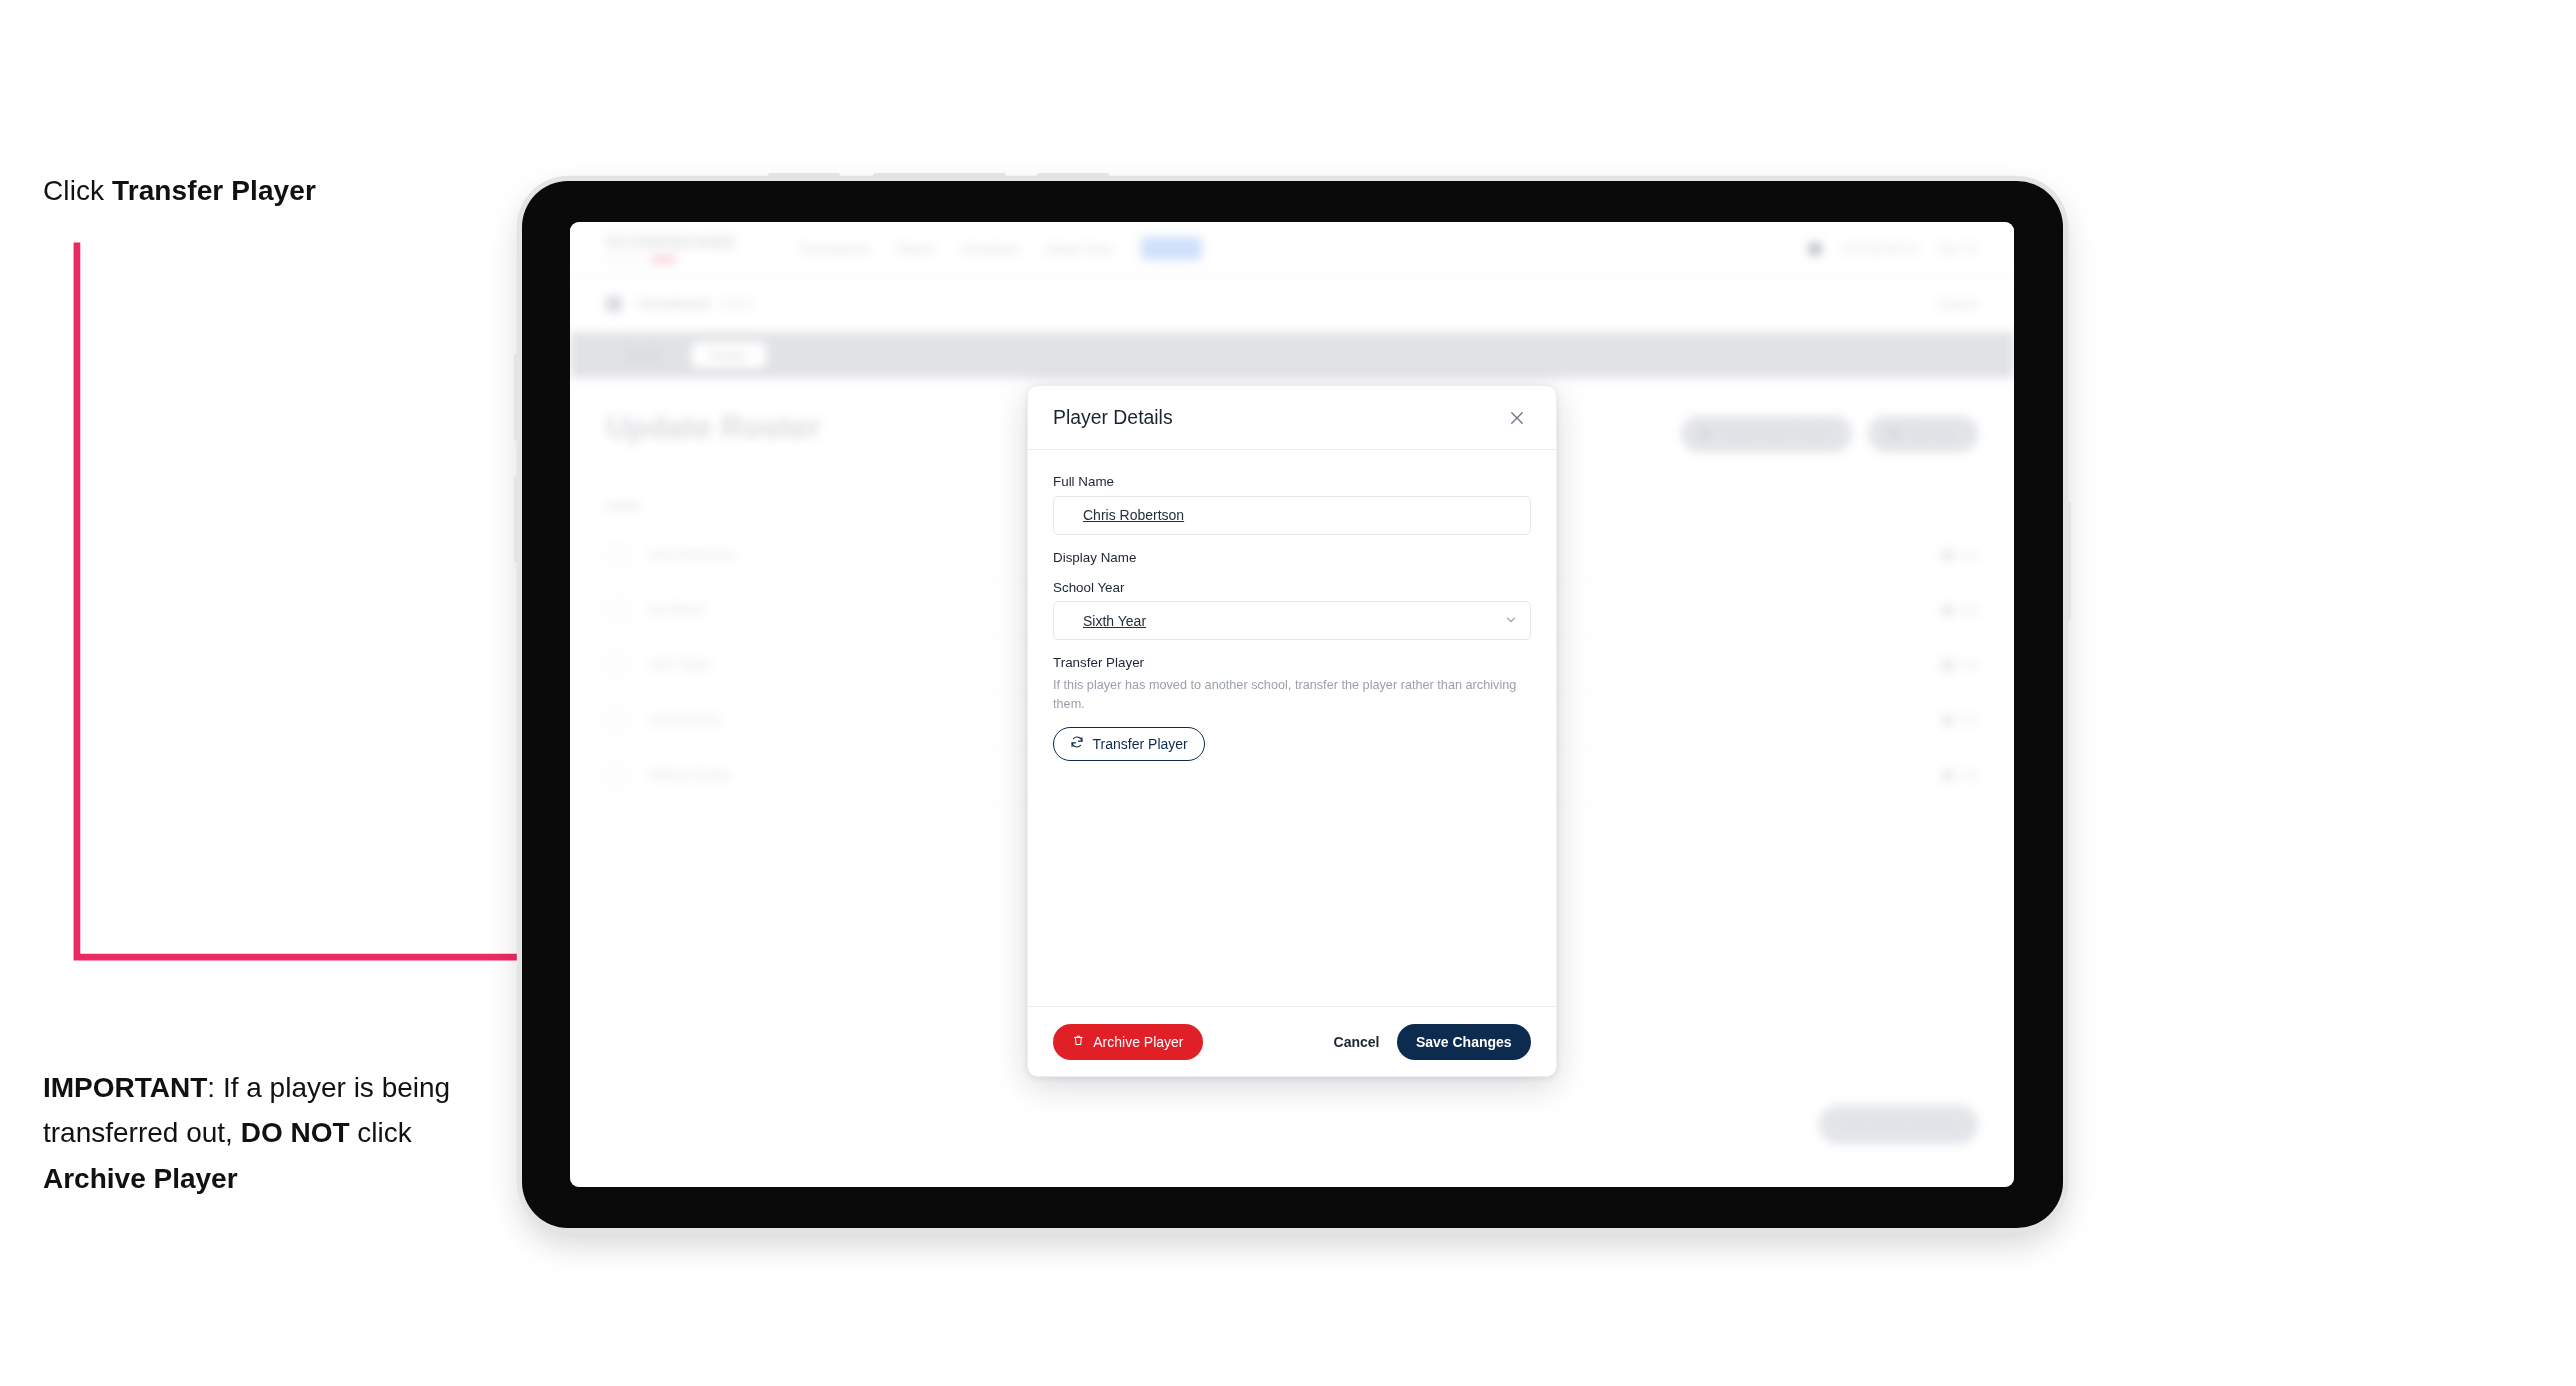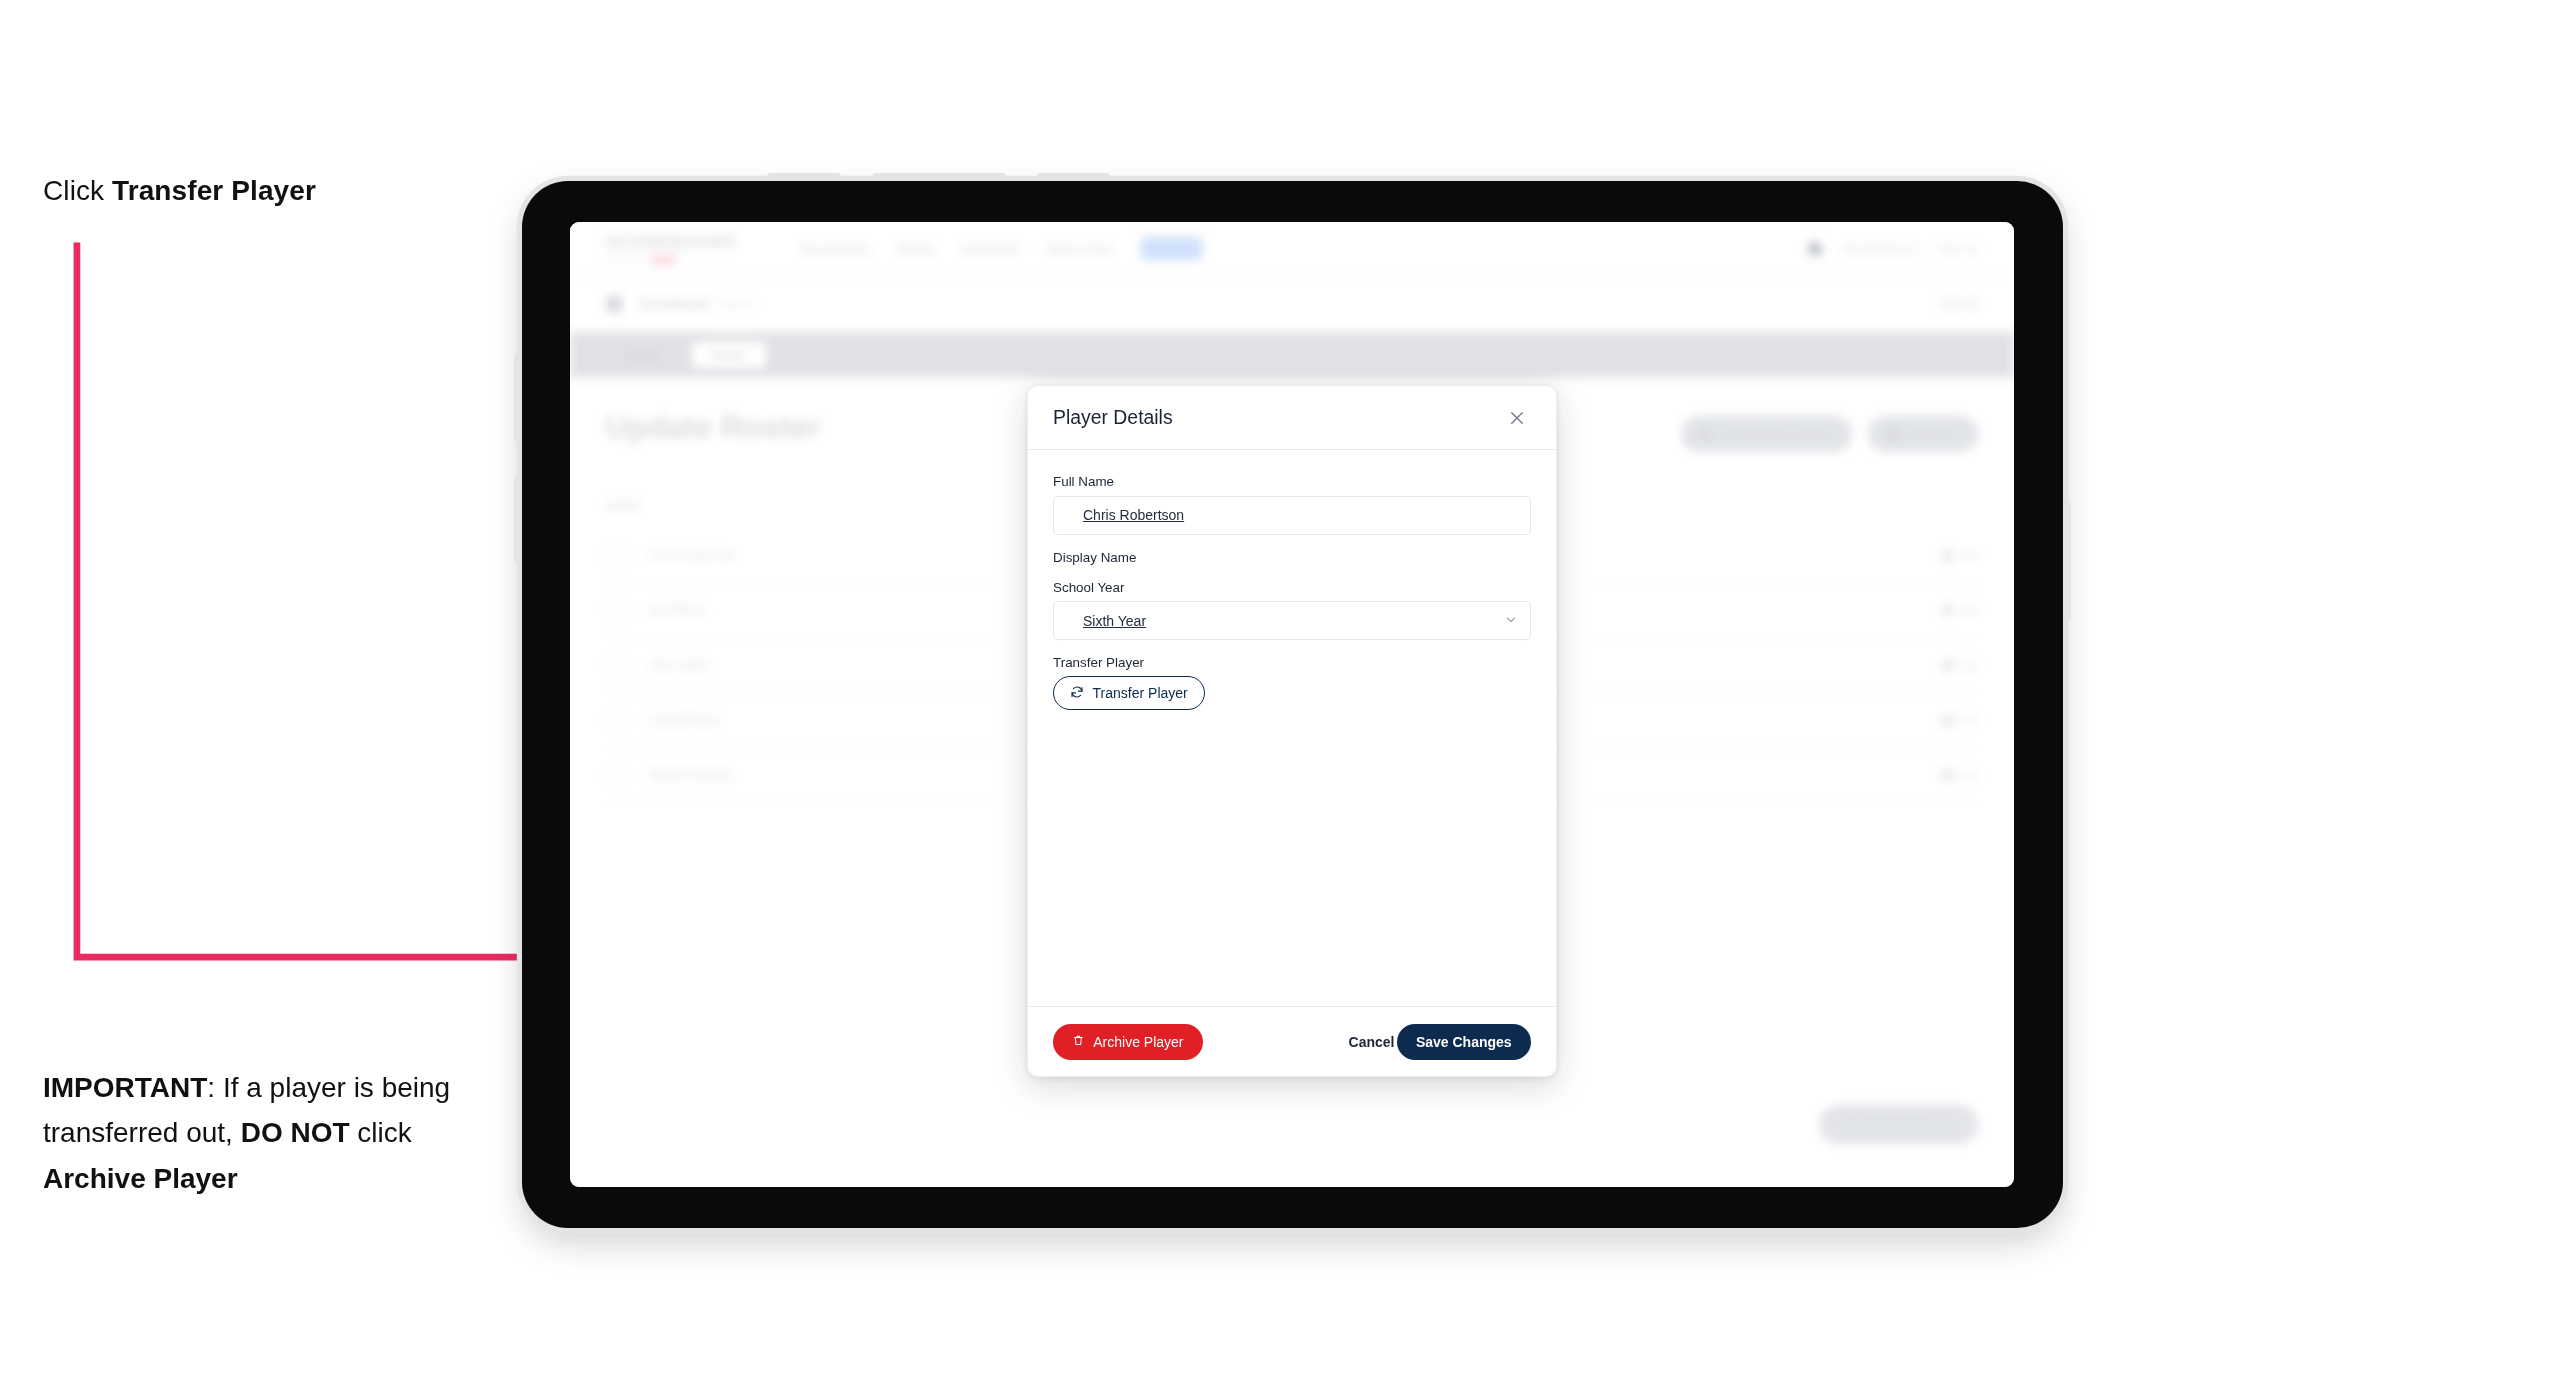--- a/index.html
+++ b/index.html
@@ -154,21 +154,21 @@
   .modal-foot {
     flex:0 0 70px; height:70px; border-top:0.7px solid #ececef;
     display:flex; align-items:center; padding: 0 25px; gap: 18px;
   }
   .archive-btn {
     display:inline-flex; align-items:center; gap:8.2px;
     height:36px; padding: 0 19.4px; border-radius:18px;
     background:#e01f26; color:#fff; border:none; font-size:14px; cursor:pointer;
     font-family:"Liberation Sans", sans-serif;
   }
-  .foot-right { margin-left:auto; display:flex; align-items:center; gap: 2px; }
+  .foot-right { margin-left:auto; display:flex; align-items:center; gap: 17px; }
   .cancel-btn {
     background:none; border:none; font-size:14px; color:#1b2533; font-weight:600; cursor:pointer;
     font-family:"Liberation Sans", sans-serif;
   }
   .save-btn {
     background:#0d2a4f; color:#fff; border:none; border-radius:18px;
     height:36px; padding: 0 19.4px; font-size:14px; font-weight:600; cursor:pointer;
     font-family:"Liberation Sans", sans-serif;
   }
 </style>
@@ -330,20 +330,21 @@
               <span class="chev">
                 <svg width="14" height="14" viewBox="0 0 24 24" fill="none" stroke="#8d949e" stroke-width="1.8" stroke-linecap="round" stroke-linejoin="round">
                     <path d="M6 9.5 L12 15.5 L18 9.5"></path>
                   </svg>
               </span>
             </div>
           </div>
 
           <div class="transfer-block">
             <div class="tb-title">Transfer Player</div>
+            <div class="tb-desc">If this player has moved to another school, transfer the player rather than archiving them.</div>
             <button class="transfer-btn">
               <span>
                 <svg width="14" height="14" viewBox="0 0 24 24" fill="none" stroke="#0D2A4F" stroke-width="1.9" stroke-linecap="round" stroke-linejoin="round">
                   <path d="M20.5 10.5a8.5 8.5 0 0 0-14.6-4.2"></path>
                   <path d="M3.5 13.5a8.5 8.5 0 0 0 14.6 4.2"></path>
                   <polyline points="20.5,4.5 20.5,10.5 14.5,10.5"></polyline>
                   <polyline points="3.5,19.5 3.5,13.5 9.5,13.5"></polyline>
                 </svg>
               </span>
               <span>Transfer Player</span>

